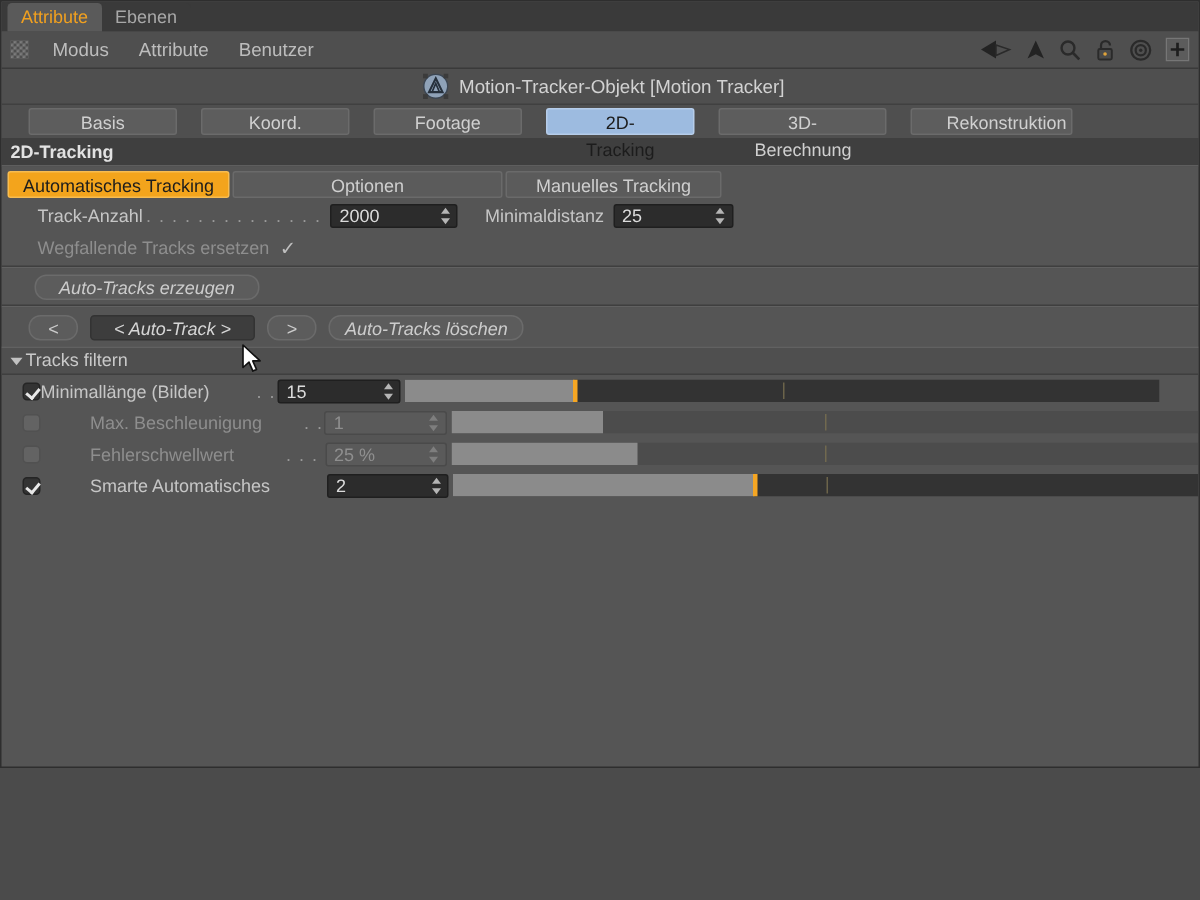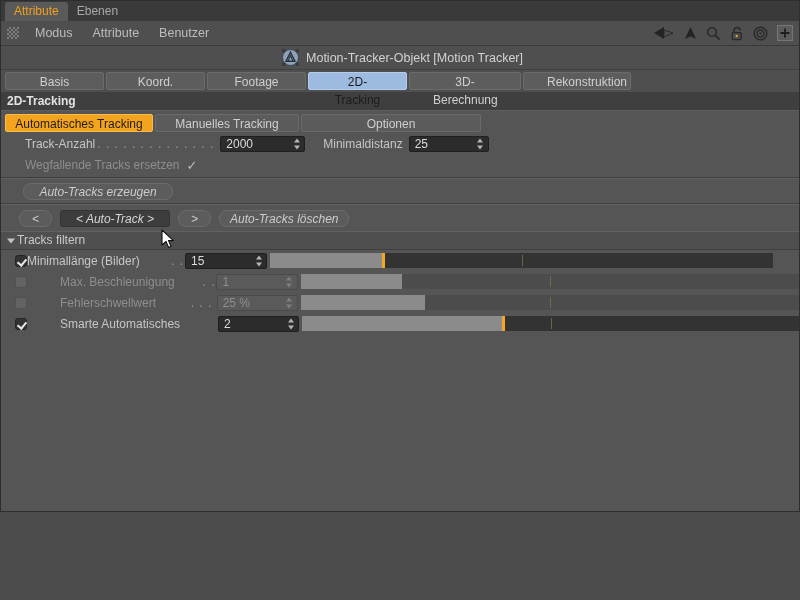--- a/index.html
+++ b/index.html
@@ -117,20 +117,21 @@
     height: 18px;
     line-height: 18px;
     text-align: center;
     font-size: 12px;
     color: #d0d0d0;
     background: #5d5d5d;
     border: 1px solid #6b6b6b;
     border-radius: 2px;
     box-sizing: border-box;
     padding: 0 23px;
+    margin-left: 14px;
   }
   .mtab.active {
     background: #9dbbe0;
     color: #1c1c1c;
     border-color: #b6cdea;
   }
 
   
   .sectiontitle {
     height: 18px;
@@ -398,22 +399,22 @@
     <div class="mtab" style="width:99px">Footage</div>
     <div class="mtab active" style="width:99px">2D-Tracking</div>
     <div class="mtab" style="width:112px">3D-Berechnung</div>
     <div class="mtab" style="width:108px">Rekonstruktion</div>
   </div>
 
   <div class="sectiontitle">2D-Tracking</div>
 
   <div class="subtabs">
     <div class="stab active" style="width:148px">Automatisches Tracking</div>
+    <div class="stab" style="width:180px">Optionen</div>
     <div class="stab" style="width:144px">Manuelles Tracking</div>
-    <div class="stab" style="width:180px">Optionen</div>
   </div>
 
   <div class="row" style="height:22px;padding-left:24px">
     <span class="lbl">Track-Anzahl</span>
     <span class="lbl dots" style="margin-left:2px">. . . . . . . . . . . . . .</span>
     <div class="numfield" style="width:85px;margin-left:6px">
       <span>2000</span>
       <span class="spin">
         <i class="up"></i>
           <i class="down"></i>

